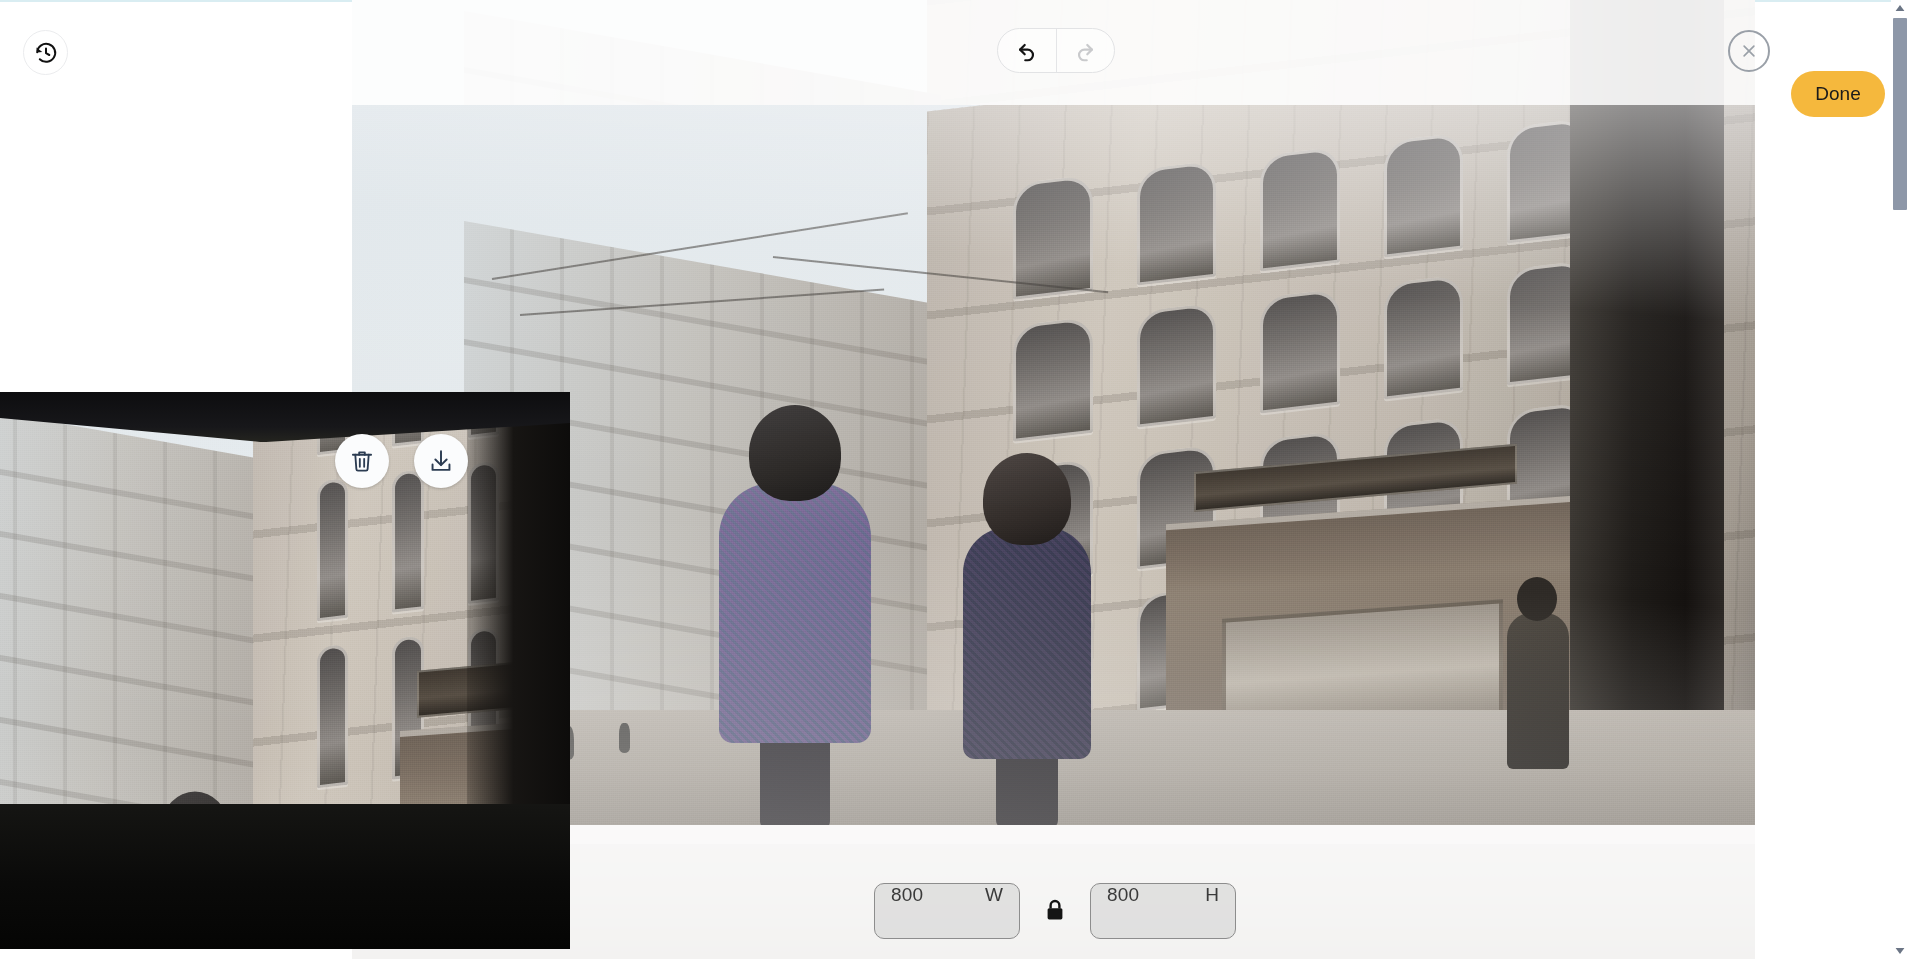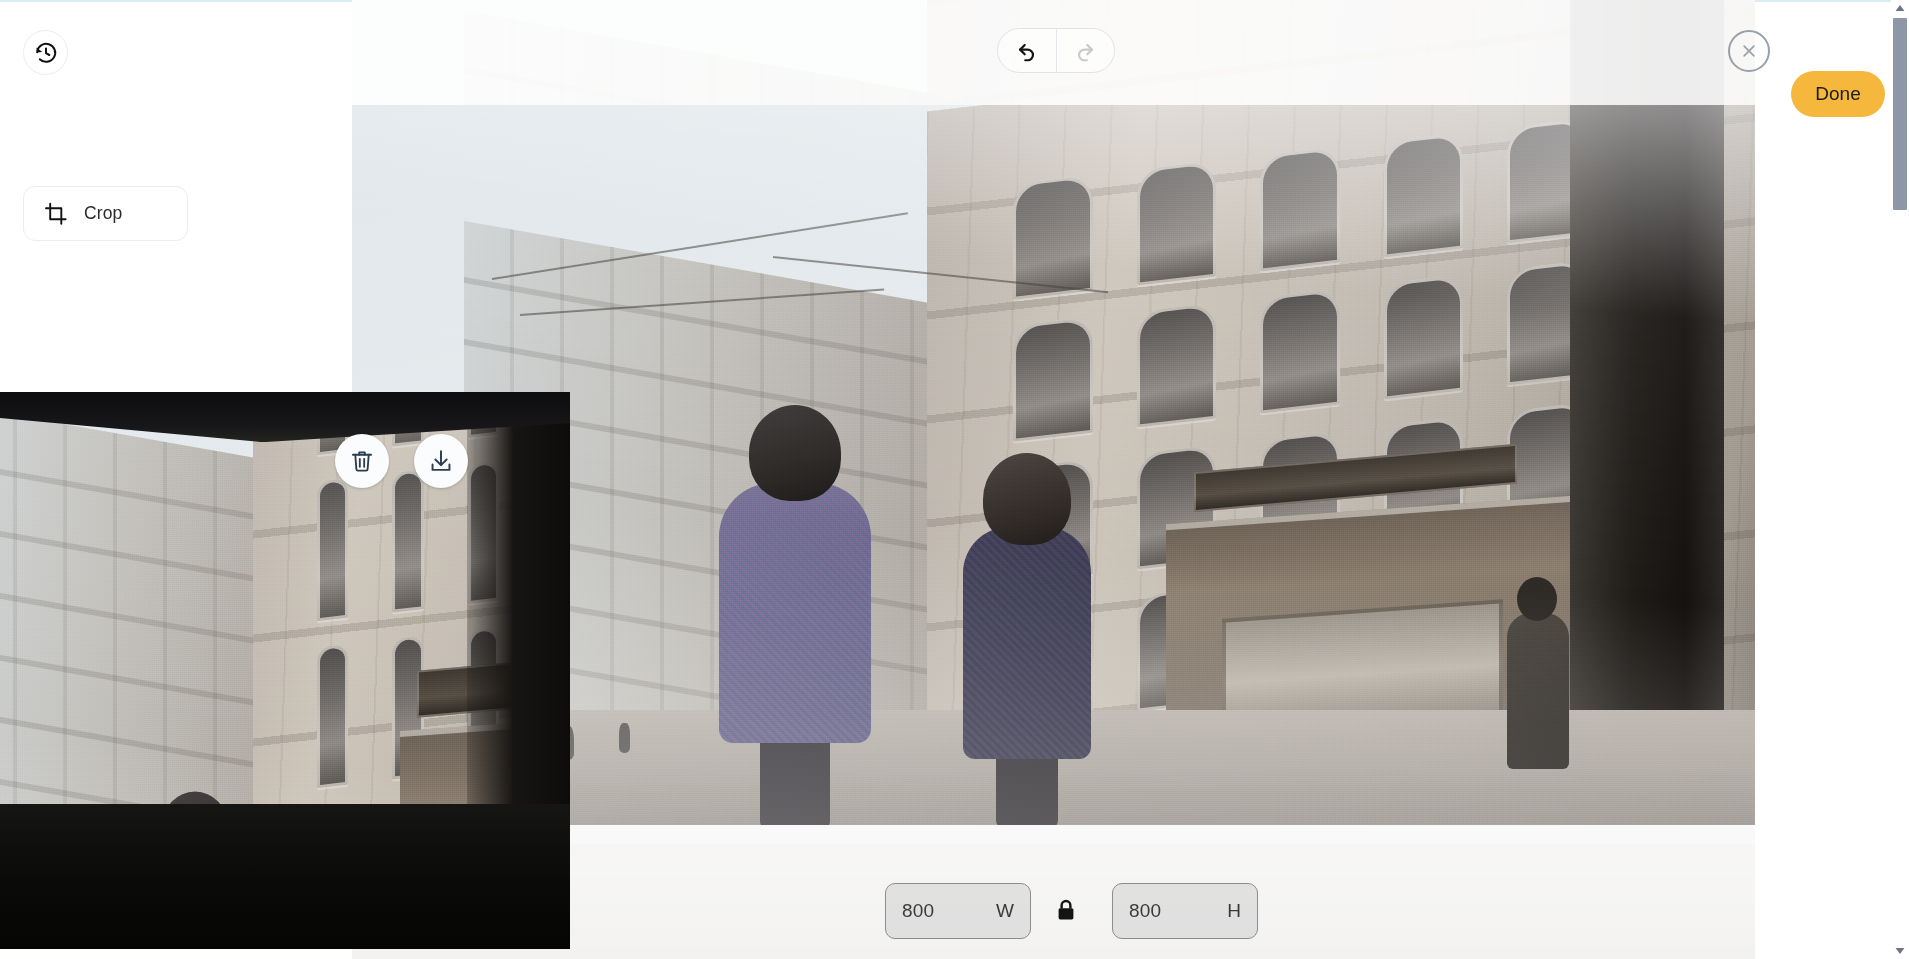--- a/index.html
+++ b/index.html
@@ -381,23 +381,22 @@
     left: 874px; top: 883px;
     display: flex; align-items: center; gap: 24px;
     z-index: 40;
   }
   .size-field {
     position: relative;
     width: 146px; height: 56px;
     border: 1px solid #8d8d8d;
     border-radius: 10px;
     background: rgba(208,208,208,0.55);
-    display: flex; align-items: center;
+    display: flex; align-items: flex-start;
     padding: 0 16px;
-    margin-left: 11px;
   }
   .size-value {
     font-size: 19px;
     color: #3a3a3a;
     flex: 1;
     letter-spacing: .2px;
   }
   .size-unit {
     font-size: 19px;
     color: #3a3a3a;
@@ -575,27 +574,20 @@
     <div class="ur-btn disabled">
       <svg width="22" height="22" viewBox="0 0 24 24" fill="none" stroke="#c9cacc" stroke-width="2.4" stroke-linecap="round" stroke-linejoin="round">
         <polyline points="14.5 5.5 19.5 10.5 14.5 15.5"></polyline>
         <path d="M19.5 10.5h-8.2a5.8 5.8 0 0 0 0 11.6h2.6"></path>
       </svg>
     </div>
   </div>
 
   <div class="tools">
 
-    <div class="tool-btn">
-      <svg class="tool-ico" viewBox="0 0 24 24" fill="none" stroke="#111111" stroke-width="1.9" stroke-linecap="round" stroke-linejoin="round">
-        <path d="M6.2 1.8v15.4h15.4"></path>
-        <path d="M2 6.3h15.3v15.4"></path>
-      </svg>
-      <span class="tool-label">Crop</span>
-    </div>
 
 
   </div>
 
   <div class="thumb-card">
     <div class="thumb-photo">
       <div class="thumb-inner">
         <div class="photo">
           <div class="sky"></div>
           <div class="facade-left"></div>

